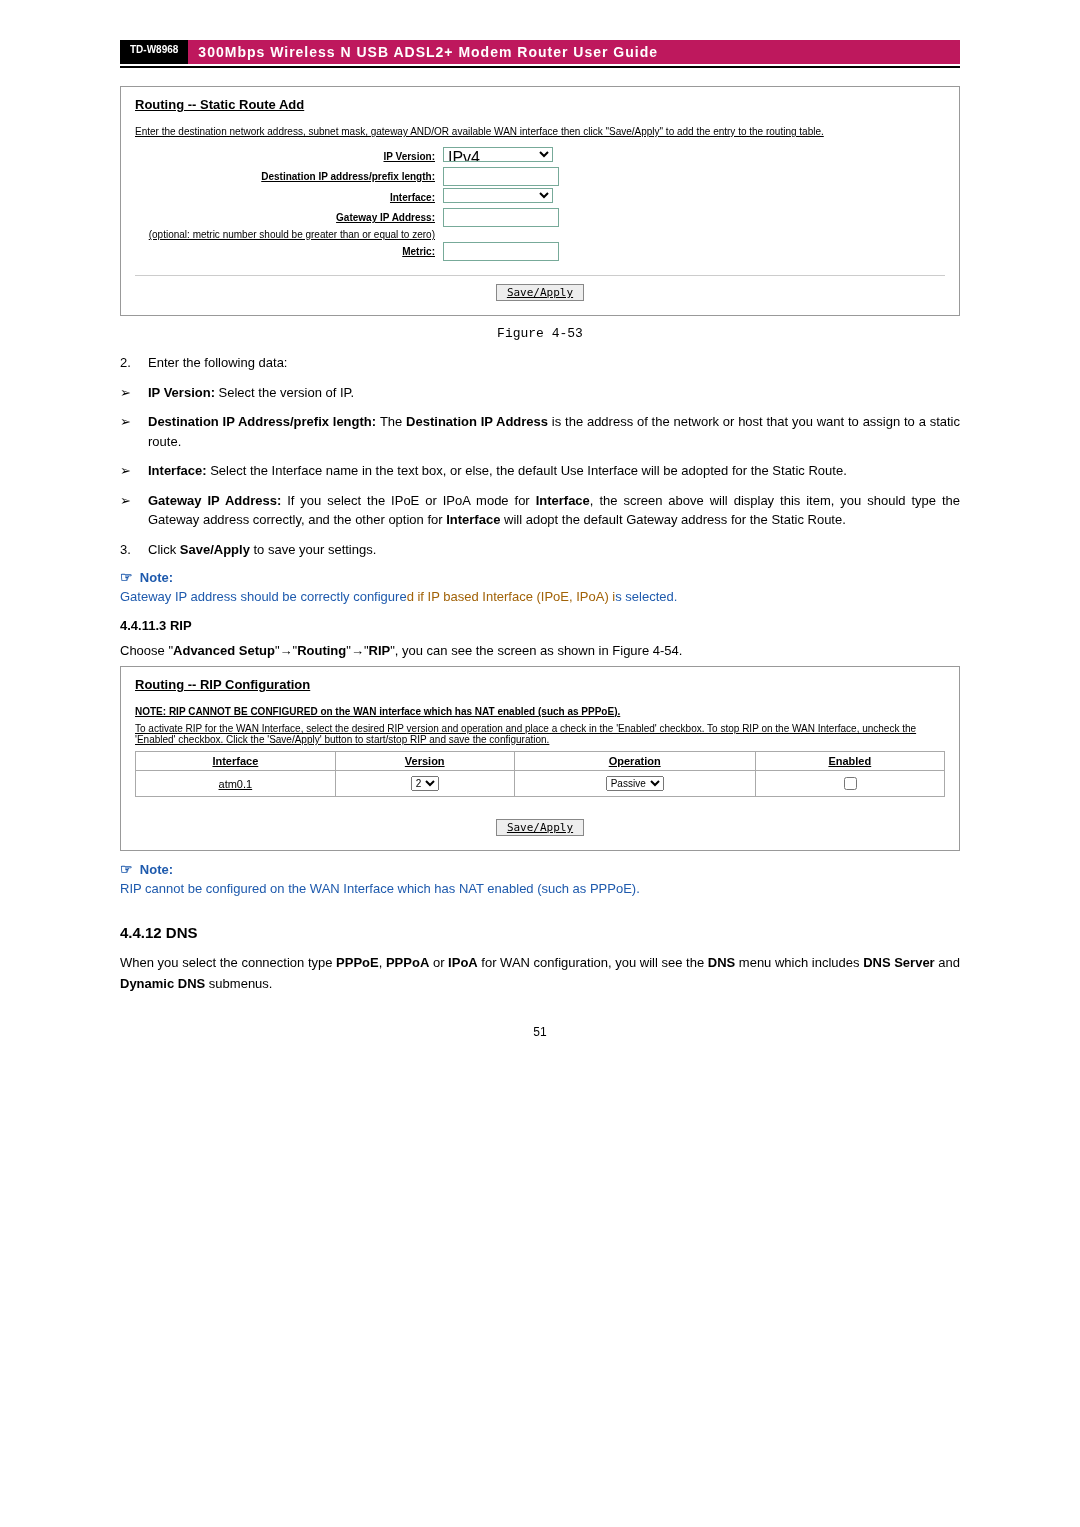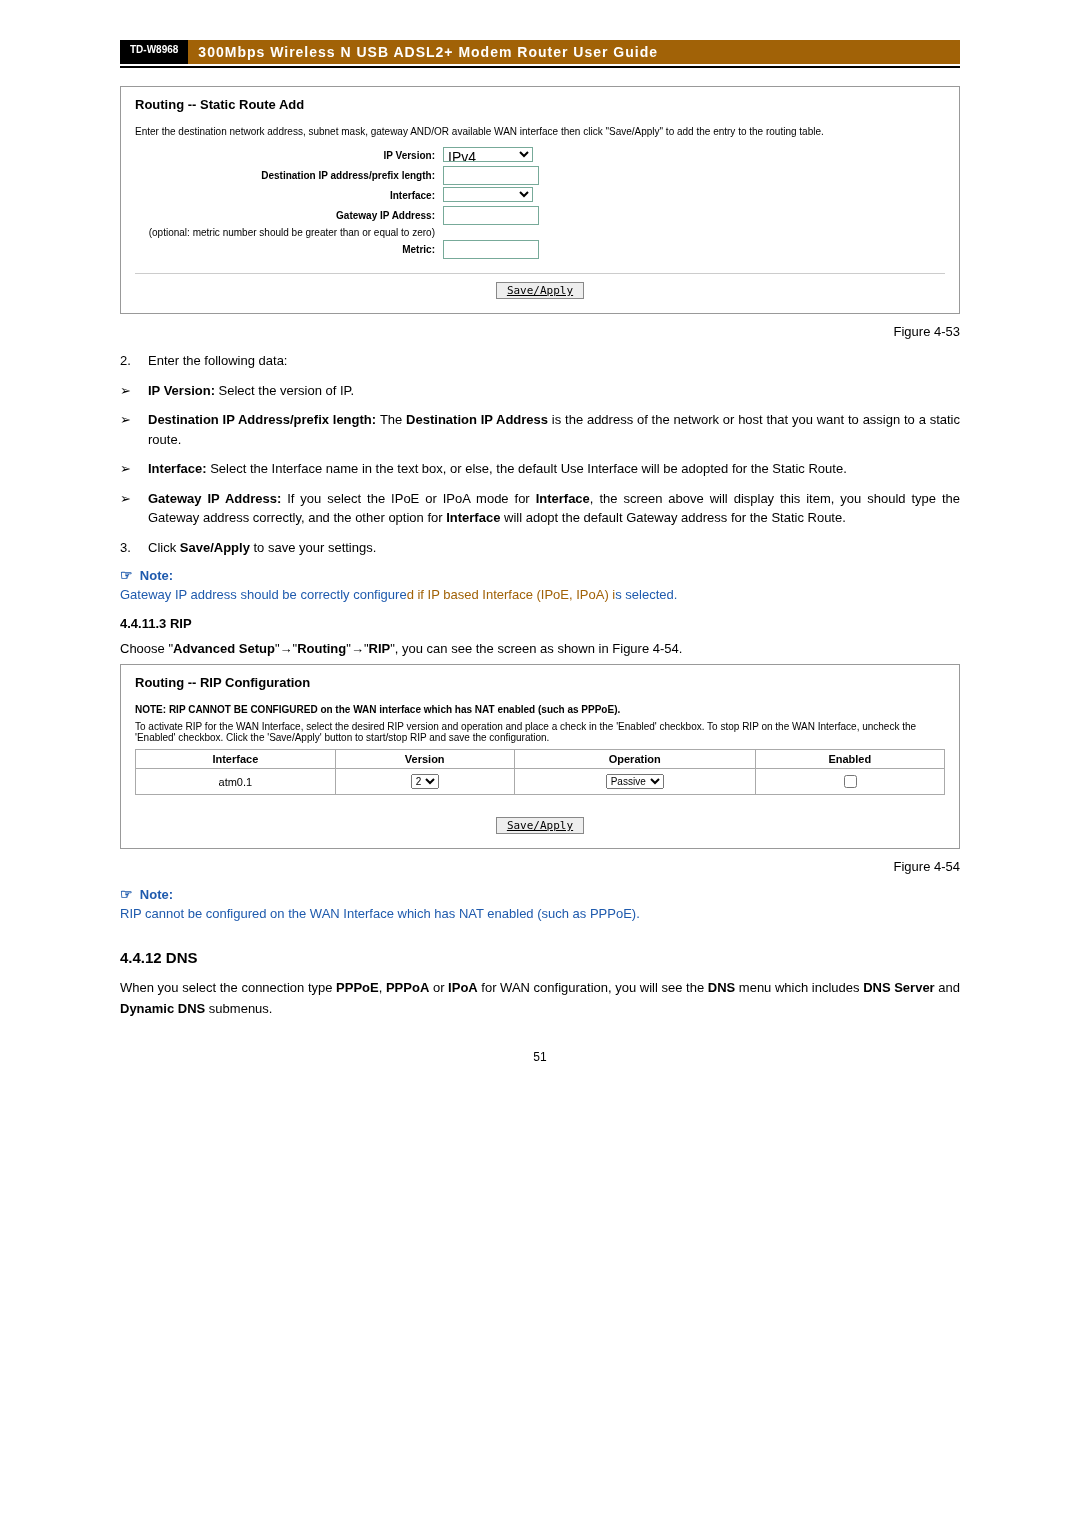--- a/index.html
+++ b/index.html
@@ -24,33 +24,34 @@
   align-items: stretch;
 }
 .model-box {
   background: #000;
   color: #fff;
   font-weight: bold;
   padding: 4px 10px;
   font-size: 10px;
 }
 .model-title {
-  background: #a16207;
+  background: #be185d;
   color: #fff;
   font-weight: bold;
   padding: 4px 10px;
   font-size: 14px;
   flex: 1;
   letter-spacing: 1px;
 }
 .panel {
   border: 1px solid #999;
   padding: 10px 14px 14px 14px;
   margin: 8px 0 10px 0;
   font-size: 11px;
+  text-decoration: underline;
 }
 .panel-title {
   font-weight: bold;
   font-size: 13px;
   margin-bottom: 14px;
 }
 .panel-desc {
   font-size: 10px;
   margin-bottom: 10px;
 }
@@ -60,24 +61,24 @@
   font-size: 10px;
   margin-bottom: 2px;
 }
 .form-label {
   width: 300px;
   text-align: right;
   padding-right: 8px;
 }
 .form-label b { font-weight: bold; }
 .form-field input, .form-field select {
-  font-size: 14px;
+  font-size: 16px;
   height: 15px;
   border: 1px solid #7a9;
-  width: 90px;
+  width: 110px;
   background:#fff;
 }
 .btn-row {
   text-align: center;
   margin-top: 14px;
   border-top: 1px solid #ccc;
   padding-top: 8px;
 }
 .btn-row-noborder {
   text-align: center;
@@ -87,23 +88,24 @@
 .btn {
   font-family: monospace;
   font-size: 11px;
   border: 1px solid #888;
   background: #eee;
   padding: 1px 10px;
   text-decoration: underline;
   color: #000;
 }
 .fig-caption {
-  text-align: right;
+  text-align: center;
   font-size: 13px;
   margin: 6px 0 12px 0;
+  font-family: Liberation Mono, monospace;
 }
 .num-item, .bullet-item { margin: 10px 0; line-height: 1.5; }
 .num-item { display:flex; }
 .num-item .num { width: 28px; flex-shrink:0; }
 .bullet-item { display:flex; }
 .bullet-item .bul { width: 28px; flex-shrink:0; font-size:13px; }
 .bullet-item .txt { flex:1; text-align: justify; }
 .note-head {
   color: #1e5aad;
   font-weight: bold;
@@ -256,21 +258,20 @@
         <td><input type="checkbox" style=""></td>
       </tr>
     </tbody>
       </table>
 
     <div class="btn-row-noborder">
       <button class="btn">Save/Apply</button>
     </div>
   </div>
 
-  <div class="fig-caption">Figure 4-54</div>
 
   <div class="note-head"><span class="hand">☞</span>&nbsp;&nbsp;<span>Note:</span></div>
   <div class="note-body">RIP cannot be configured on the WAN Interface which has NAT enabled (such as PPPoE).</div>
 
   <div class="sec442">4.4.12 DNS</div>
 
   <div style="font-size:13px; line-height:1.6; text-align:justify;">
     <span>When you select the connection type </span><b>PPPoE</b><span>, </span><b>PPPoA</b><span> or </span><b>IPoA</b><span> for WAN configuration, you will see the </span><b>DNS</b><span> menu which includes </span><b>DNS Server</b><span> and </span><b>Dynamic DNS</b><span> submenus.</span>
   </div>
 

